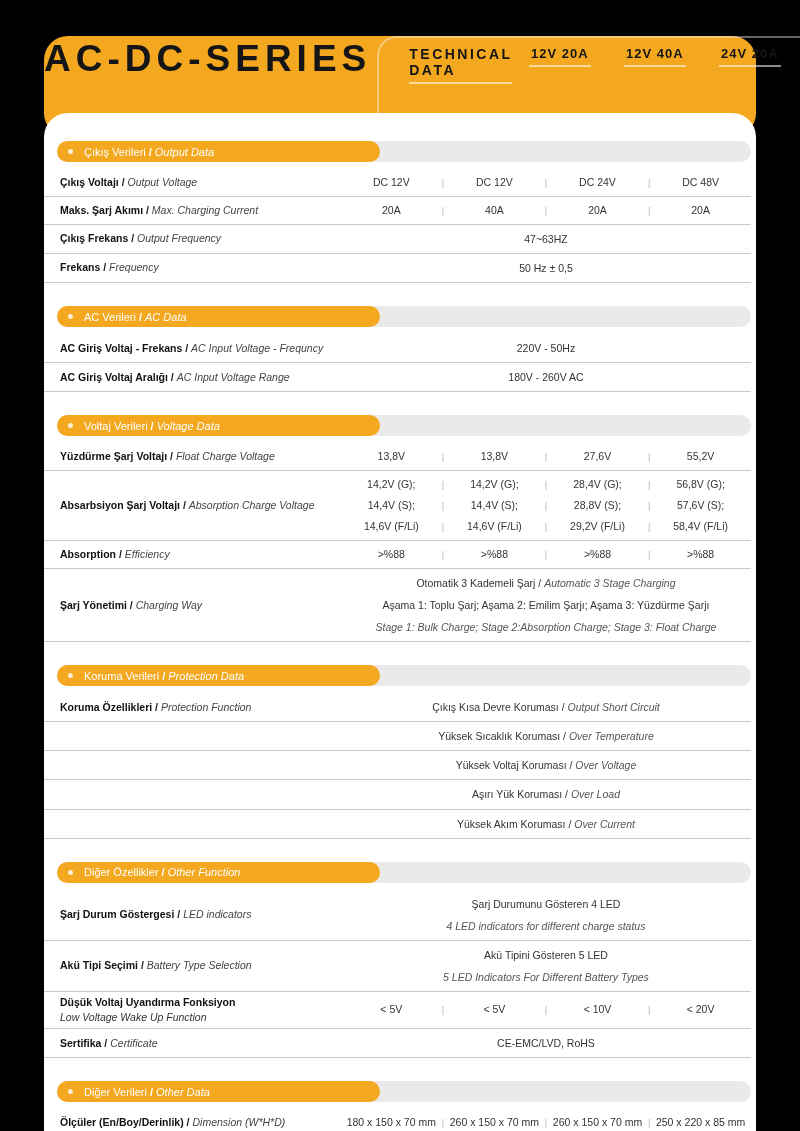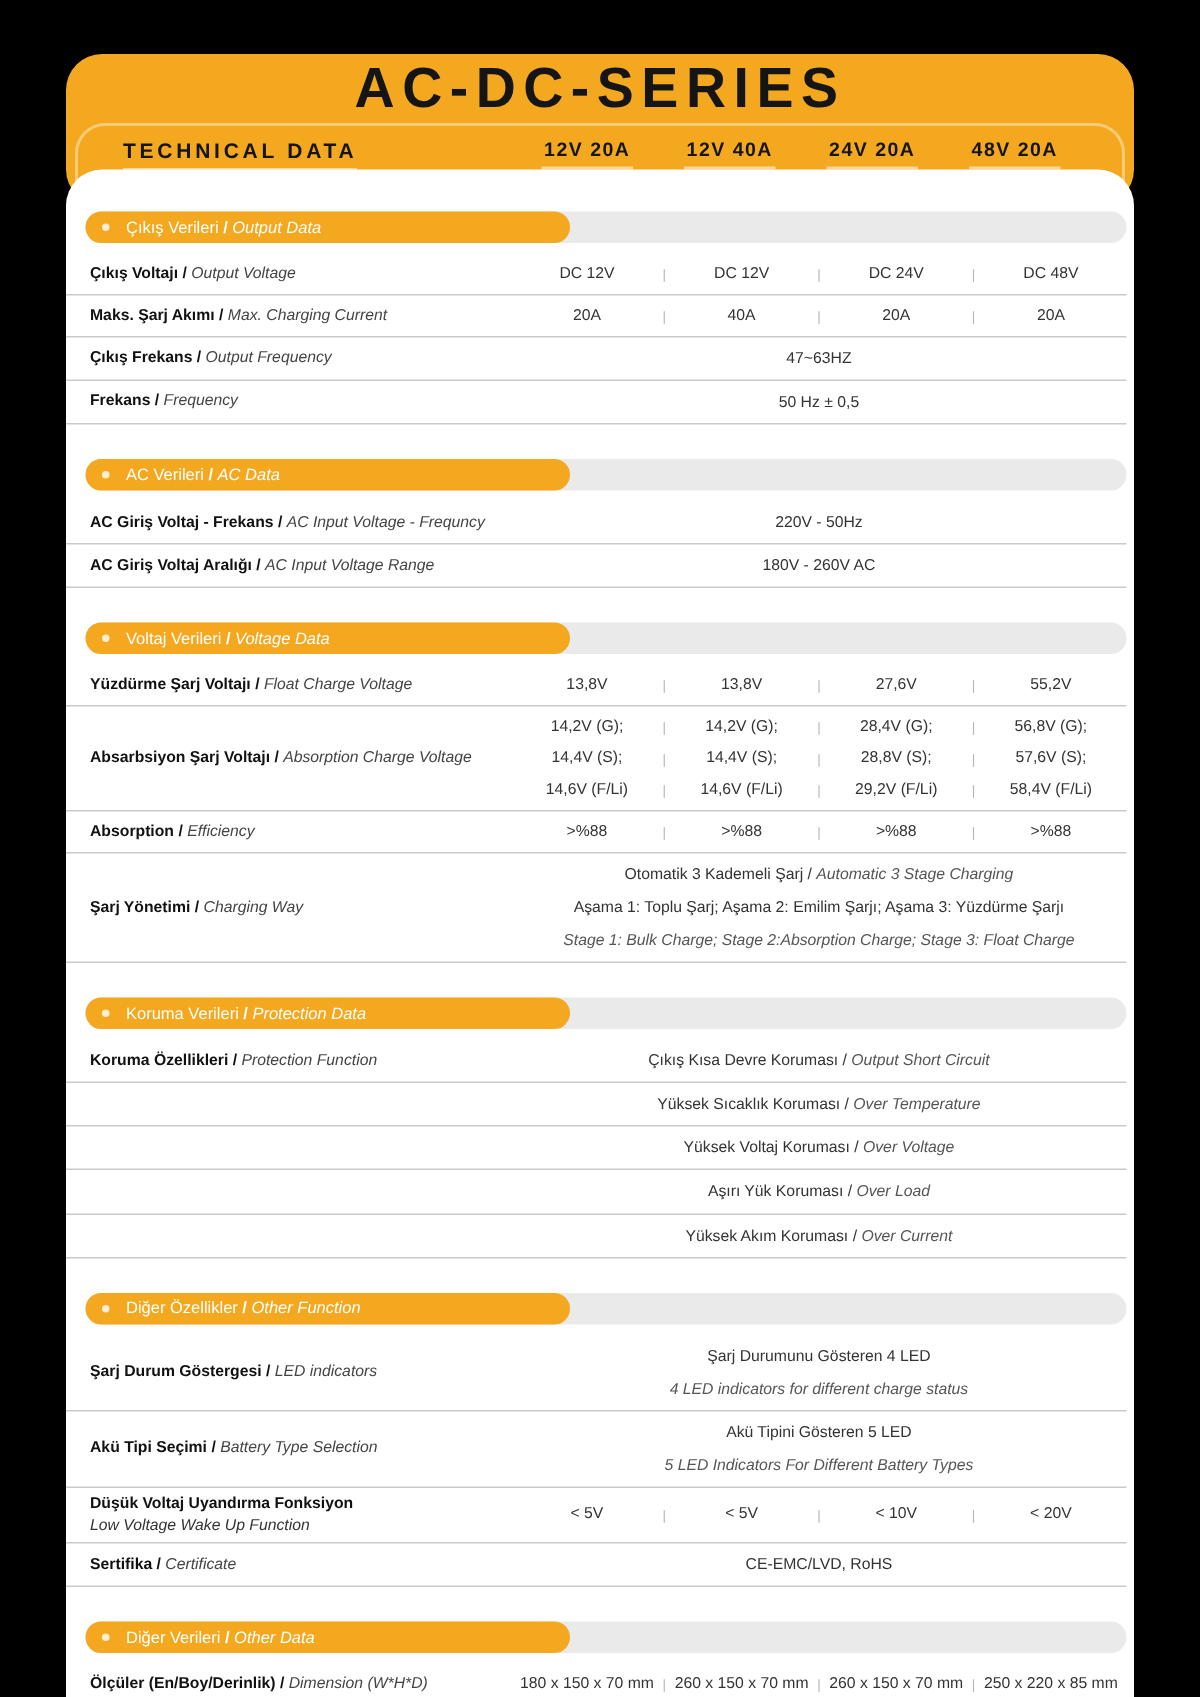--- a/index.html
+++ b/index.html
@@ -2,21 +2,21 @@
 <html><head>
 <meta charset="utf-8">
 <style>
   * { margin:0; padding:0; box-sizing:border-box; }
   html,body { width:800px; background:#000; font-family:"Liberation Sans", sans-serif; }
   body { min-height:1131px; }
   .sheet { width:712px; margin:0 auto; padding-top:36px; padding-bottom:38px; }
 
   
   .orange-top { position:relative; z-index:1; height:101px; background:#F3A81F;
-                border-radius:24px; margin-bottom:-24px; display:flex; flex-direction:column; }
+                border-radius:24px; margin-bottom:-24px; display:flex; flex-direction:row; }
   .title-area { height:46px; display:flex; align-items:center; justify-content:center; }
   .page-title { font-size:37px; font-weight:900; letter-spacing:5px; color:#151515;
                 transform:scaleY(1.02); white-space:nowrap; }
   .tech-band { flex:1; border:2px solid rgba(255,255,255,0.40); border-bottom:none;
                border-radius:20px 20px 0 0; margin:0 6px;
                display:flex; align-items:flex-start; padding:8px 24px 0 30px; }
   .td-label { font-size:14px; font-weight:800; letter-spacing:2.5px; color:#151515;
               border-bottom:2px solid rgba(255,255,255,0.55); padding-bottom:4px; }
   .band-cols { margin-left:auto; display:flex; }
   .band-col { width:95px; text-align:center; font-size:13px; font-weight:800;

